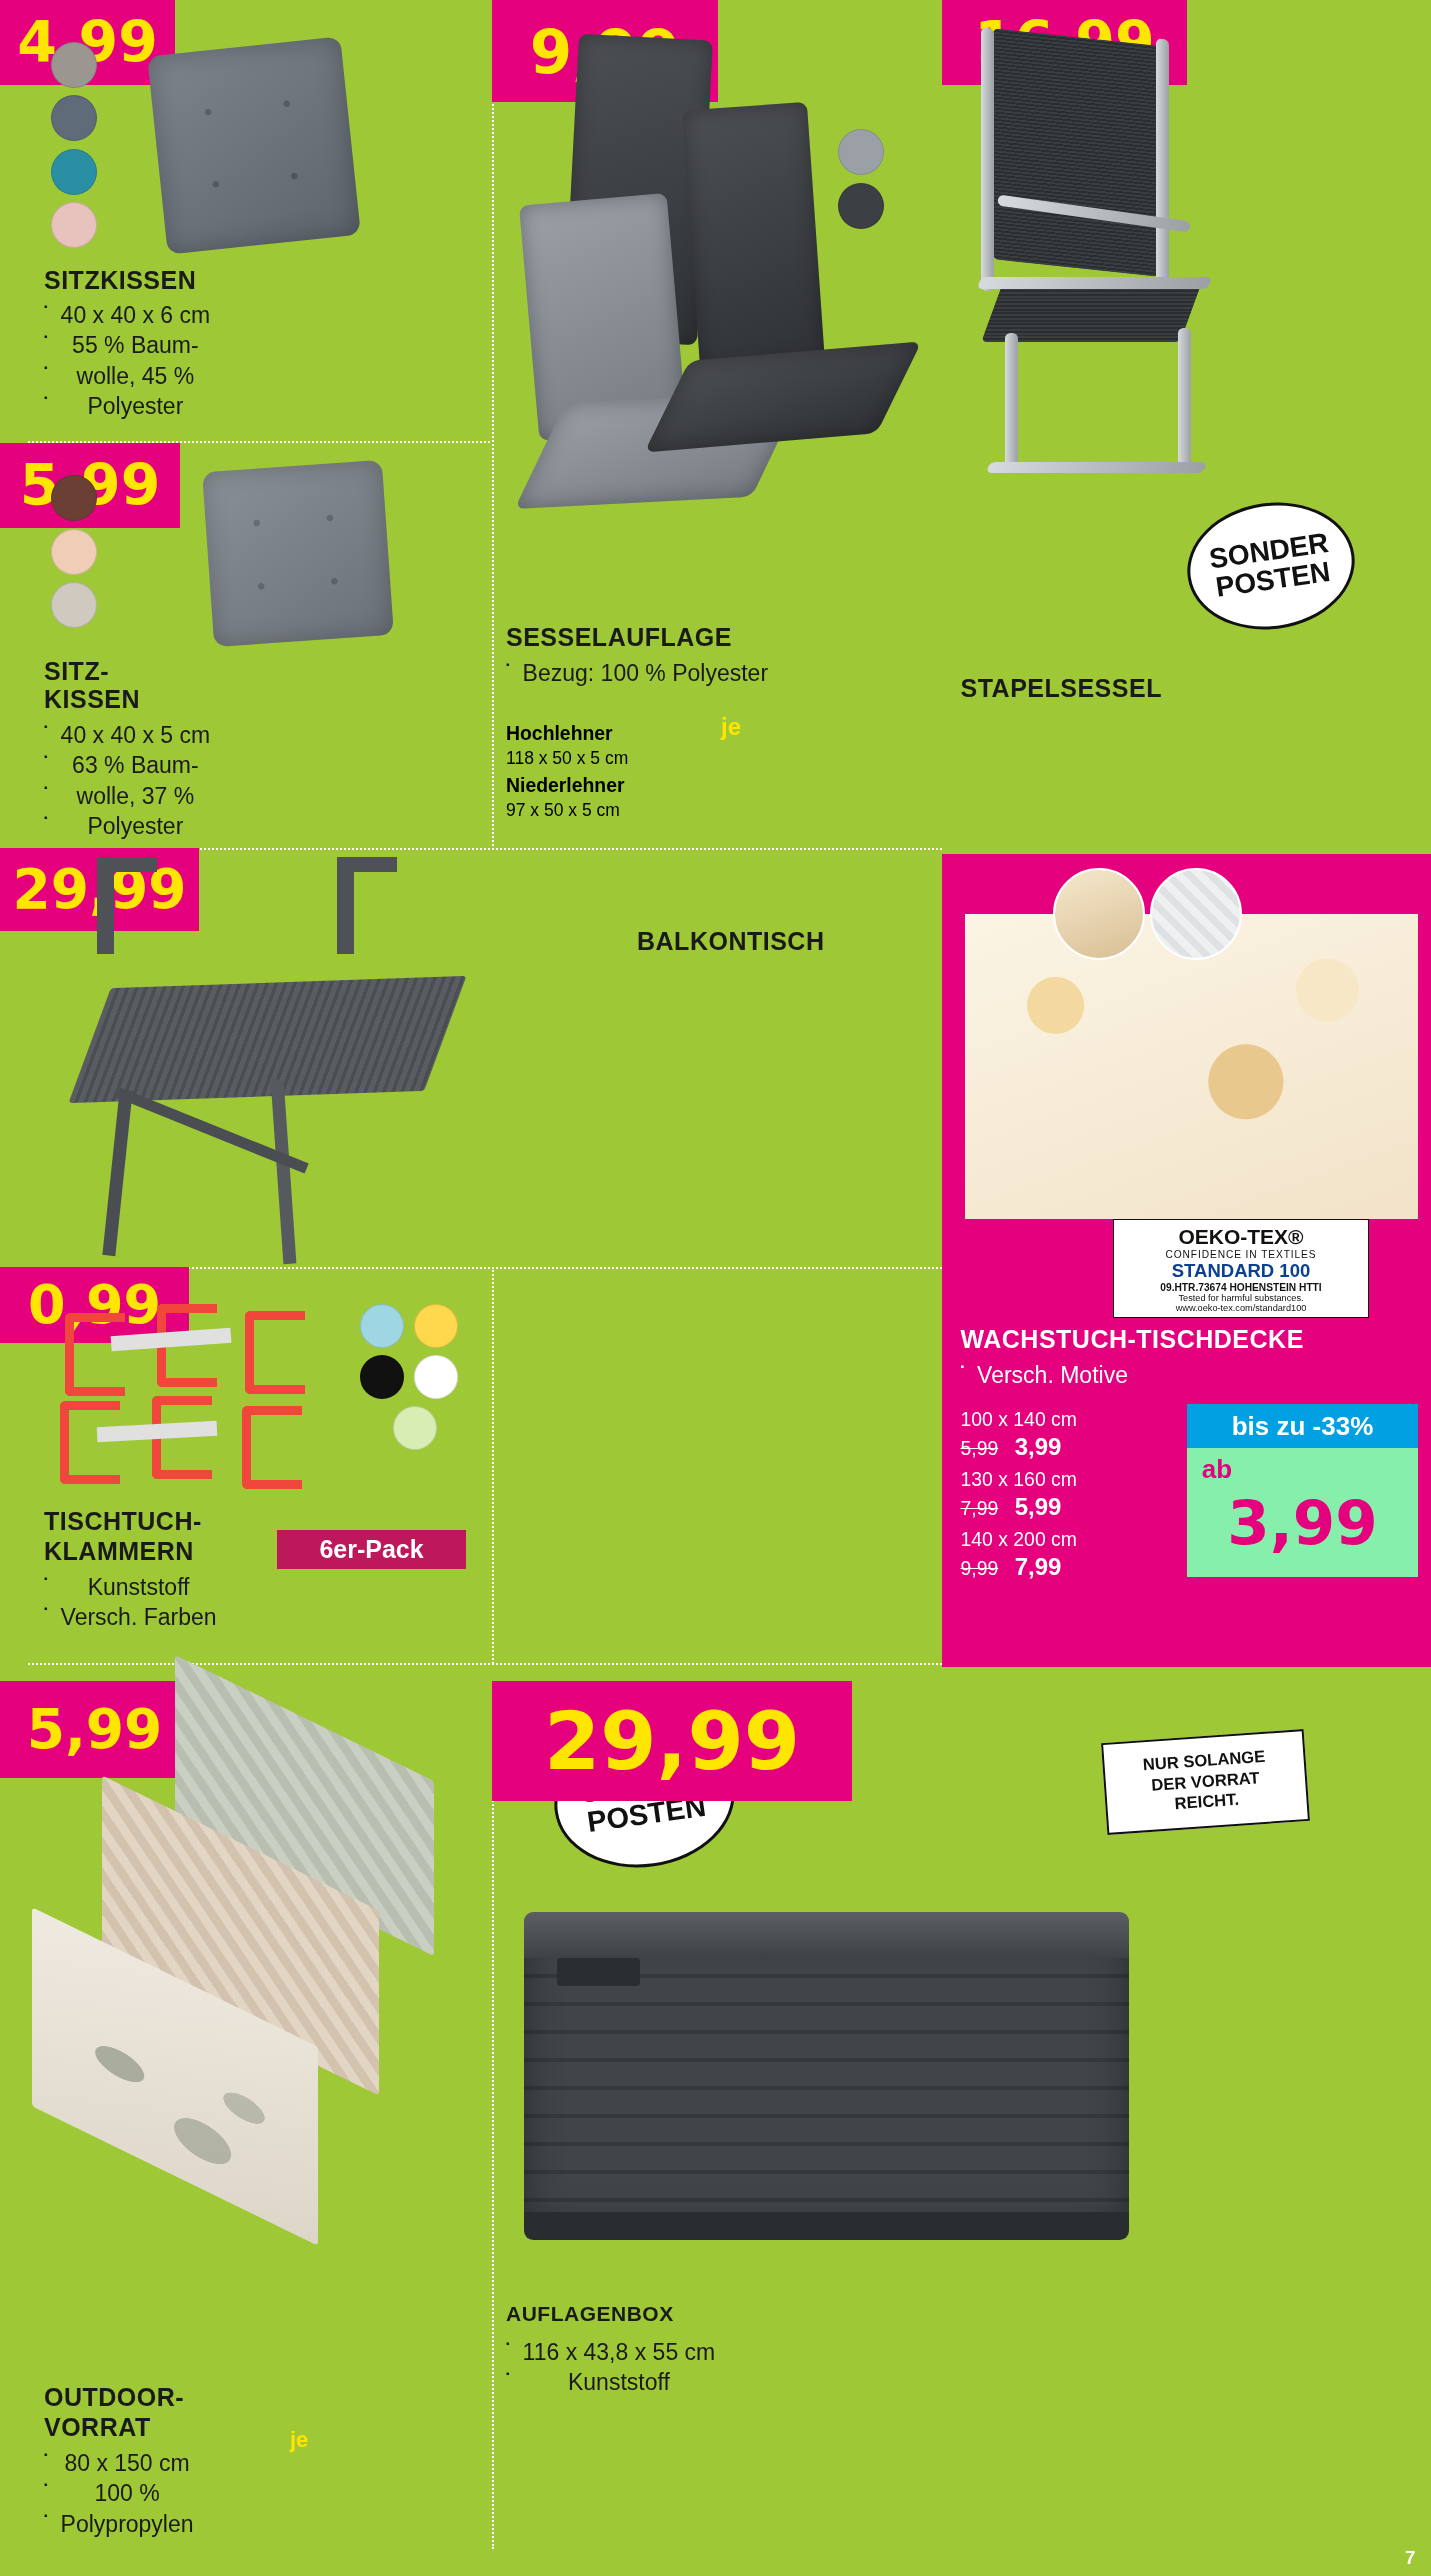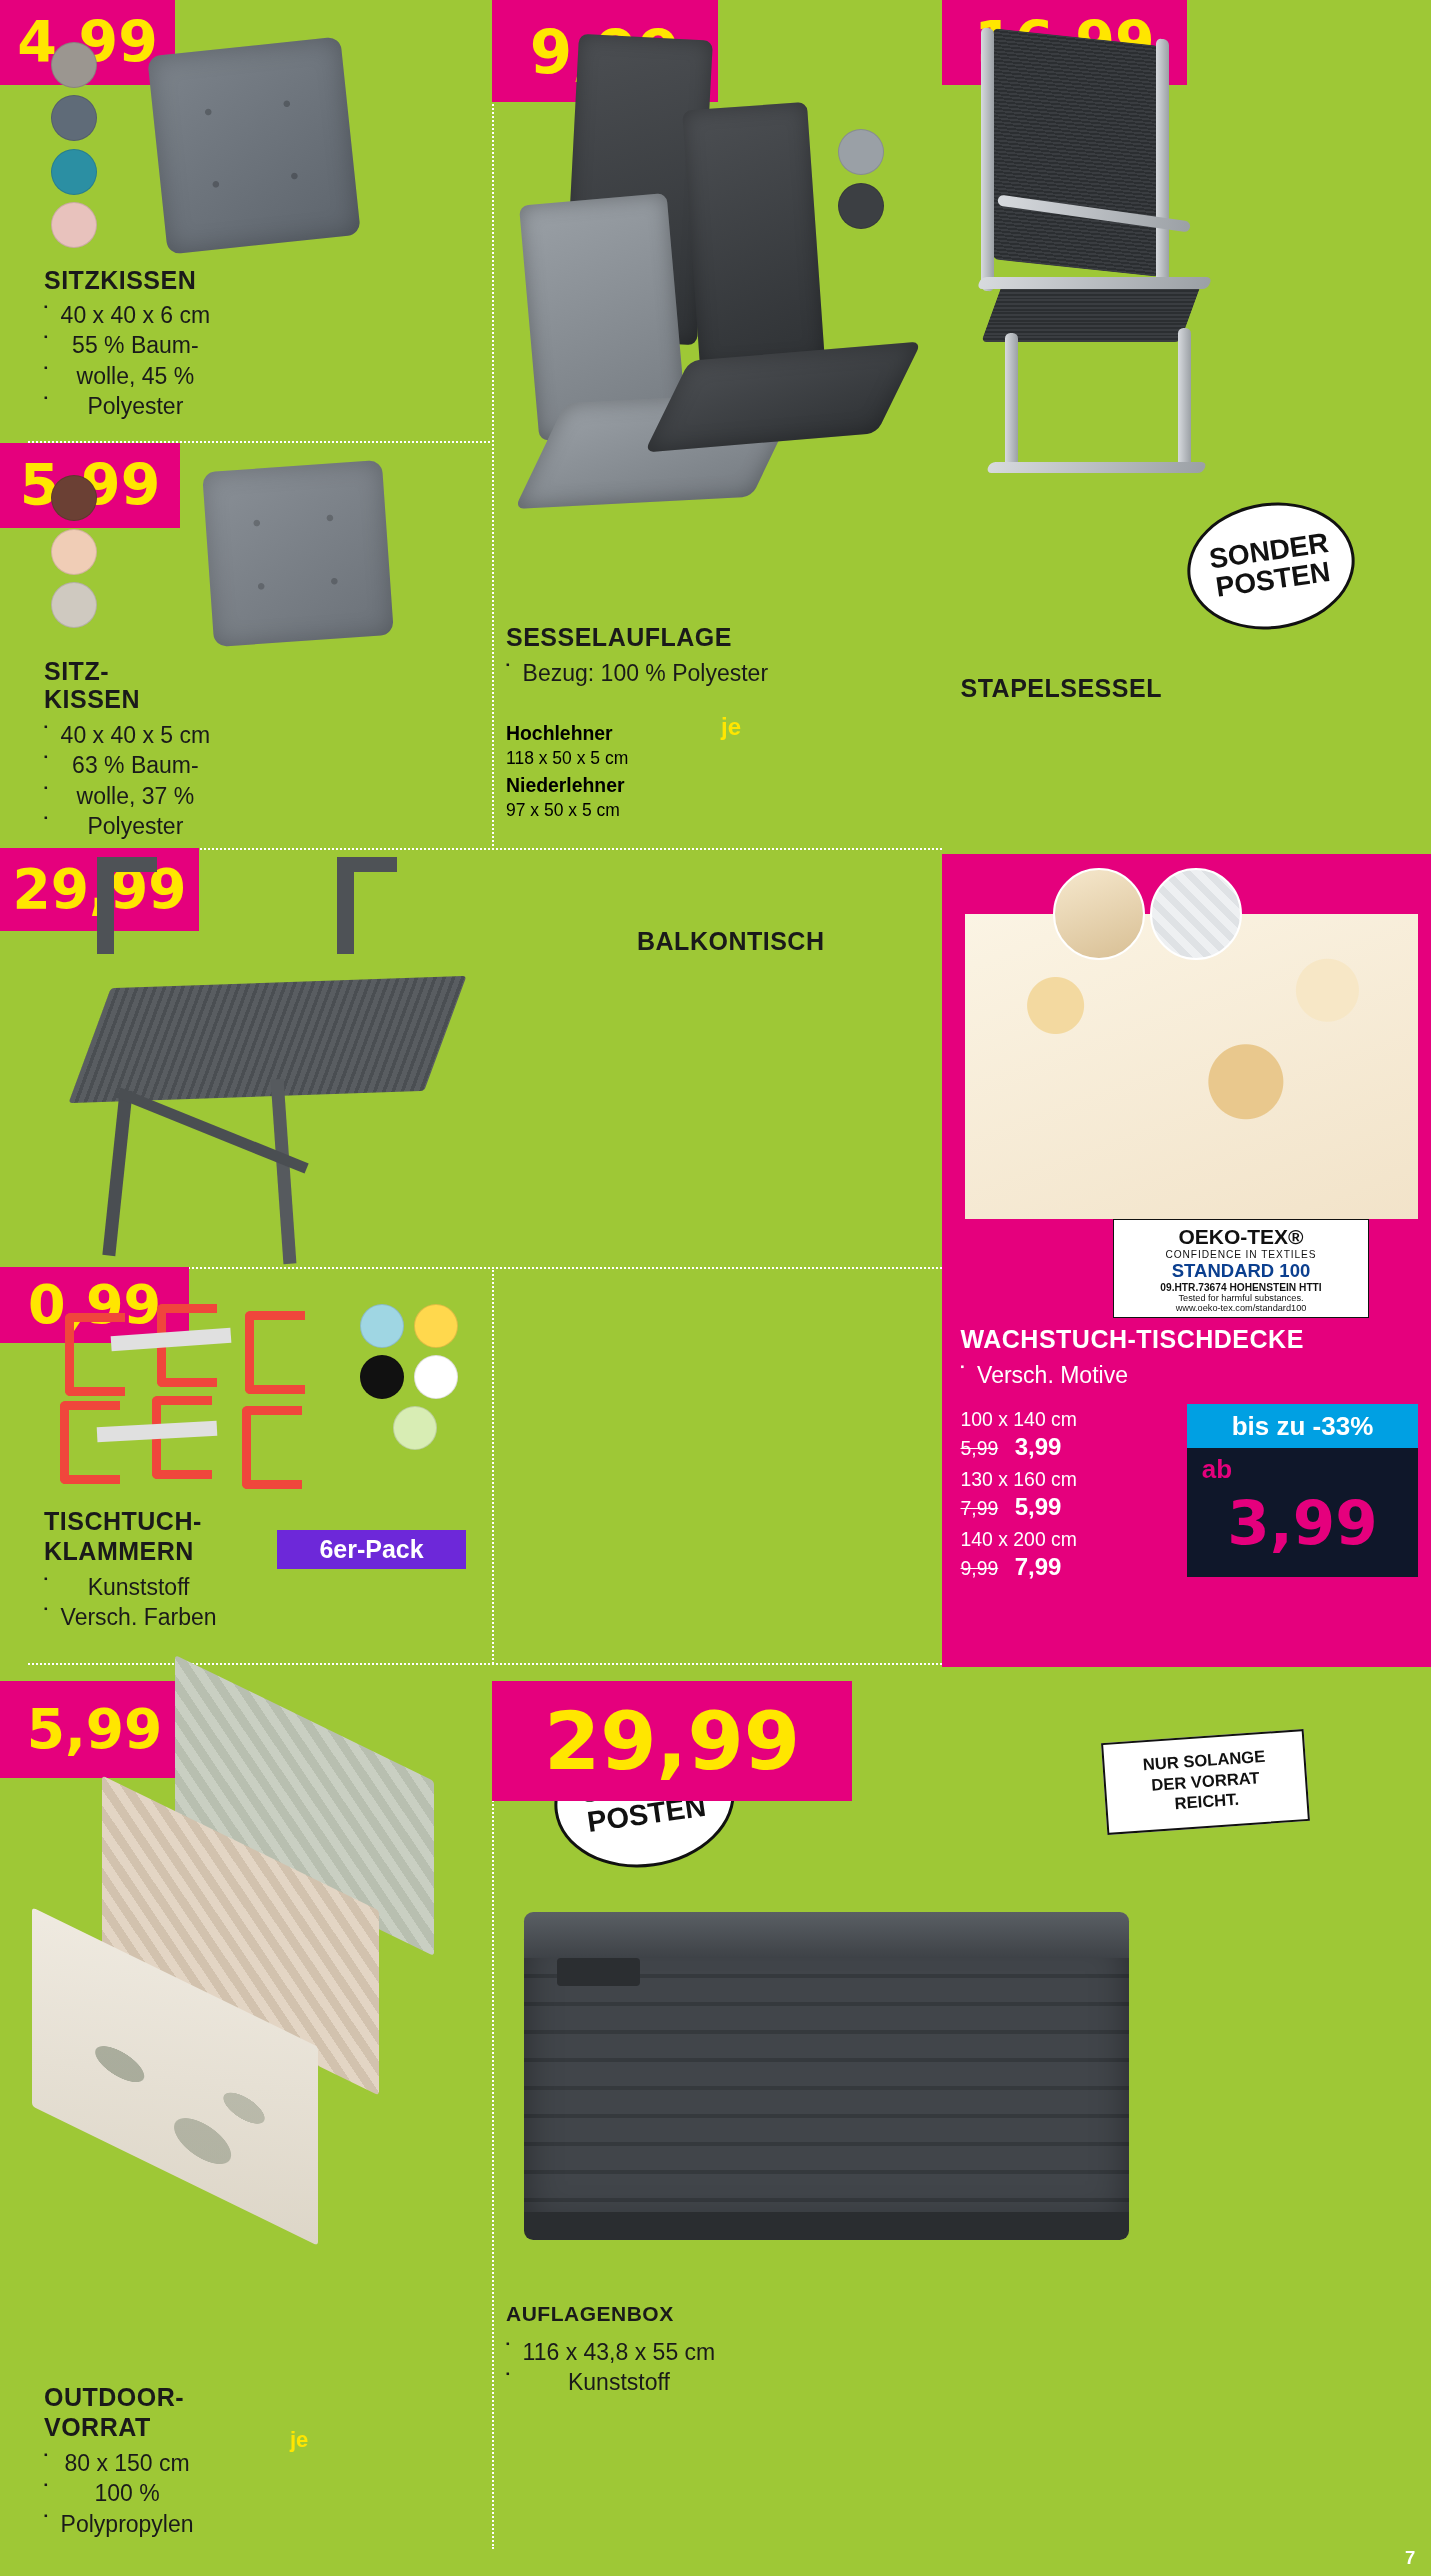--- a/index.html
+++ b/index.html
@@ -23,21 +23,21 @@
   .price{
     background:#e5007d;color:#ffe600;font-weight:bold;
     display:flex;align-items:center;justify-content:center;
     font-family:"DejaVu Sans", sans-serif;
     line-height:1;
   }
   .jelabel{
     position:absolute;color:#ffe600;font-weight:bold;font-size:24px;
   }
   .packlabel{
-    background:#6d28d9;color:#fff;font-weight:bold;
+    background:#be185d;color:#fff;font-weight:bold;
     display:flex;align-items:center;justify-content:center;
     font-size:25px;
   }
 
   
   .dotsH{position:absolute;border-top:2.8px dotted #ffffff;}
   .dotsV{position:absolute;border-left:2.8px dotted #ffffff;}
 
   
   .sw{border-radius:50%;position:absolute;border:0.9px solid rgba(0,0,0,.12);}
@@ -342,21 +342,21 @@
         <div style="margin-top:1.8px;">
           <span class="strike">9,99</span>
           <span style="font-weight:bold;font-size:24px;margin-left:11px;">7,99</span>
         </div>
       </div>
     </div>
 
     <div style="position:absolute;left:245px;top:550px;width:231px;height:44px;background:#00a0e3;color:#fff;font-weight:bold;font-size:26px;display:flex;align-items:center;justify-content:center;">
       <span>bis zu -33%</span>
     </div>
-    <div style="position:absolute;left:245px;top:594px;width:231px;height:129px;background:#0f172a;color:#e5007d;">
+    <div style="position:absolute;left:245px;top:594px;width:231px;height:129px;background:#86efac;color:#e5007d;">
       <div style="position:absolute;left:14.8px;top:5.5px;font-weight:bold;font-size:26px;">ab</div>
       <div style="position:absolute;left:0;right:0;top:39px;text-align:center;font-weight:bold;font-size:61px;font-family:'DejaVu Sans',sans-serif;">3,99</div>
     </div>
   </div>
 
   <div class="blk" style="left:0;top:1681px;width:492px;height:877px;">
     <div class="rugs" style="left:0;top:0;width:480px;height:647px;">
       <div class="rug" style="left:175px;top:37px;width:259px;height:175px;transform:skewY(26deg);background:repeating-linear-gradient(45deg,#c9cfc2 0 11px,#b8bfb0 11px 22px);"></div>
       <div class="rug" style="left:102px;top:162px;width:277px;height:185px;transform:skewY(26deg);background:repeating-linear-gradient(45deg,#e3d5c4 0 11px,#d2c2ae 11px 22px);"></div>
       <div class="rug" style="left:32px;top:296px;width:286px;height:199px;transform:skewY(26deg);background:linear-gradient(160deg,#efeae0,#ddd6c8);"></div>

